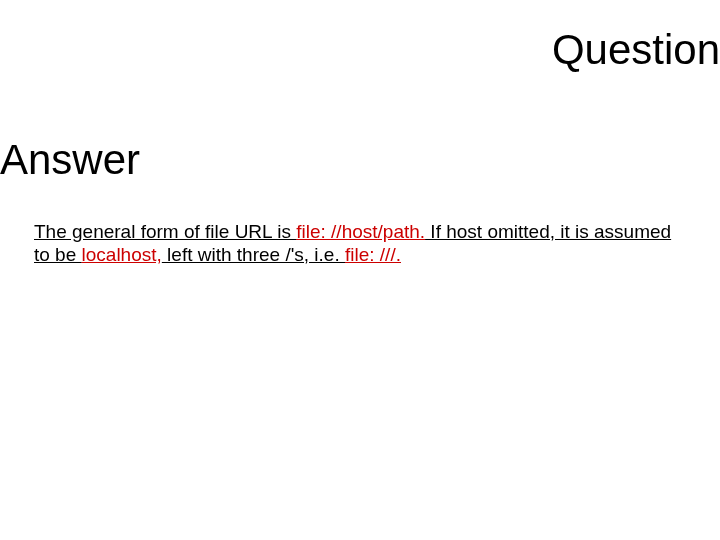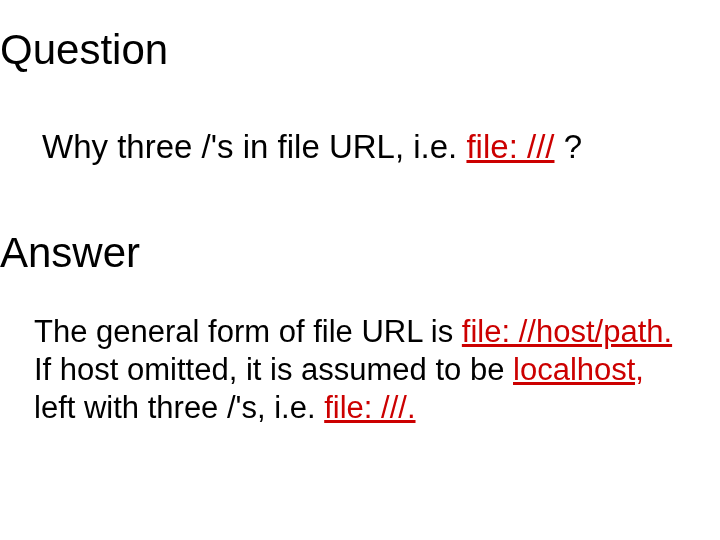--- a/index.html
+++ b/index.html
@@ -12,65 +12,63 @@
     color: #000000;
     overflow: hidden;
   }
   .slide {
     position: relative;
     width: 720px;
     height: 540px;
     box-sizing: border-box;
   }
   .title-question {
-    text-align: left;
+    text-align: right;
     font-size: 42px;
     font-weight: normal;
     margin-top: 26px;
     margin-bottom: 0;
   }
   .question-line {
     font-size: 33px;
     margin: 52px 38px 0 42px;
     line-height: 1.25;
   }
   .title-answer {
     text-align: left;
     font-size: 42px;
     font-weight: normal;
     margin-top: 62px;
     margin-bottom: 0;
   }
   .answer-block {
-    font-size: 31px;
+    font-size: 19px;
     margin: 36px 34px 0 34px;
     line-height: 1.22;
+    text-decoration: underline;
   }
   .link-style {
     color: #cc0000;
     text-decoration: underline;
   }
   .footer {
     position: absolute;
     right: 16px;
     bottom: 14px;
     font-size: 13px;
     color: #000;
   }
 </style>
 </head>
 <body>
 
 <div class="slide">
 
   <div class="title-question">Question</div>
 
-  <div class="question-line">
-    <span>Why three /'s in file URL, i.e. </span><span class="link-style">file: ///</span><span>  ?</span>
-  </div>
 
   <div class="title-answer">Answer</div>
 
   <div class="answer-block">
     <span>The general form of file URL is </span><span class="link-style">file: //host/path.</span><span> If host omitted, it is assumed to be </span><span class="link-style">localhost,</span><span> left with three /'s, i.e. </span><span class="link-style">file: ///.</span>
   </div>
 
   <div class="footer">2 -1. 69</div>
 
 </div>

